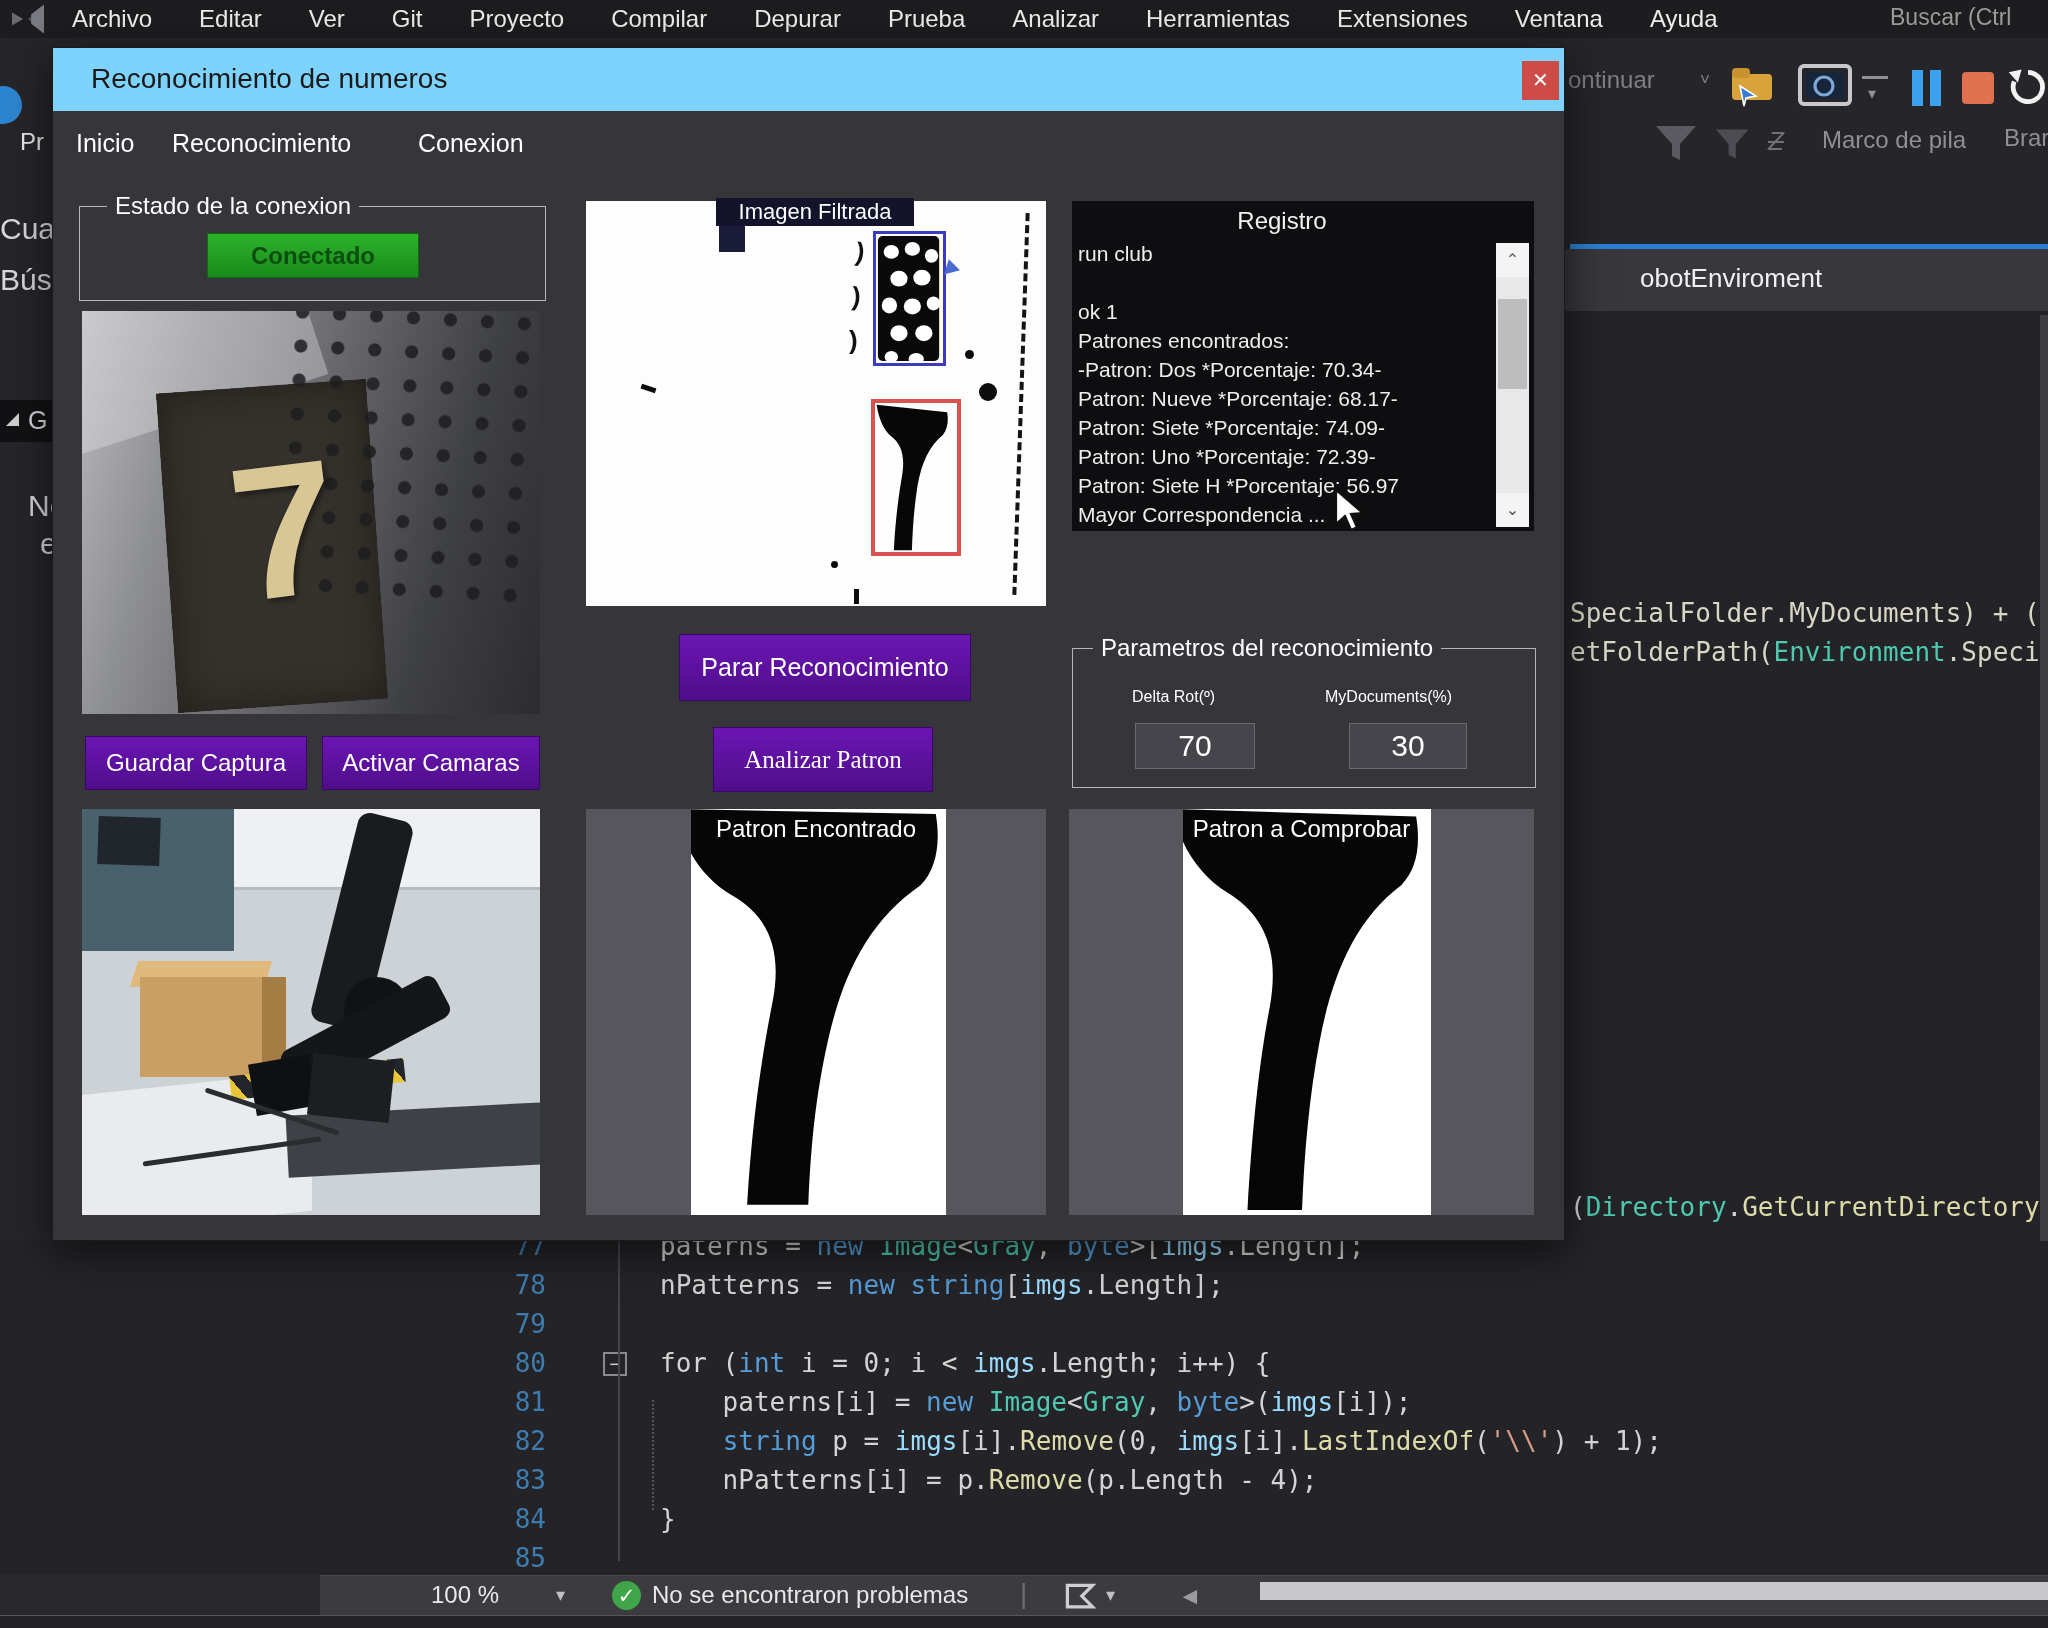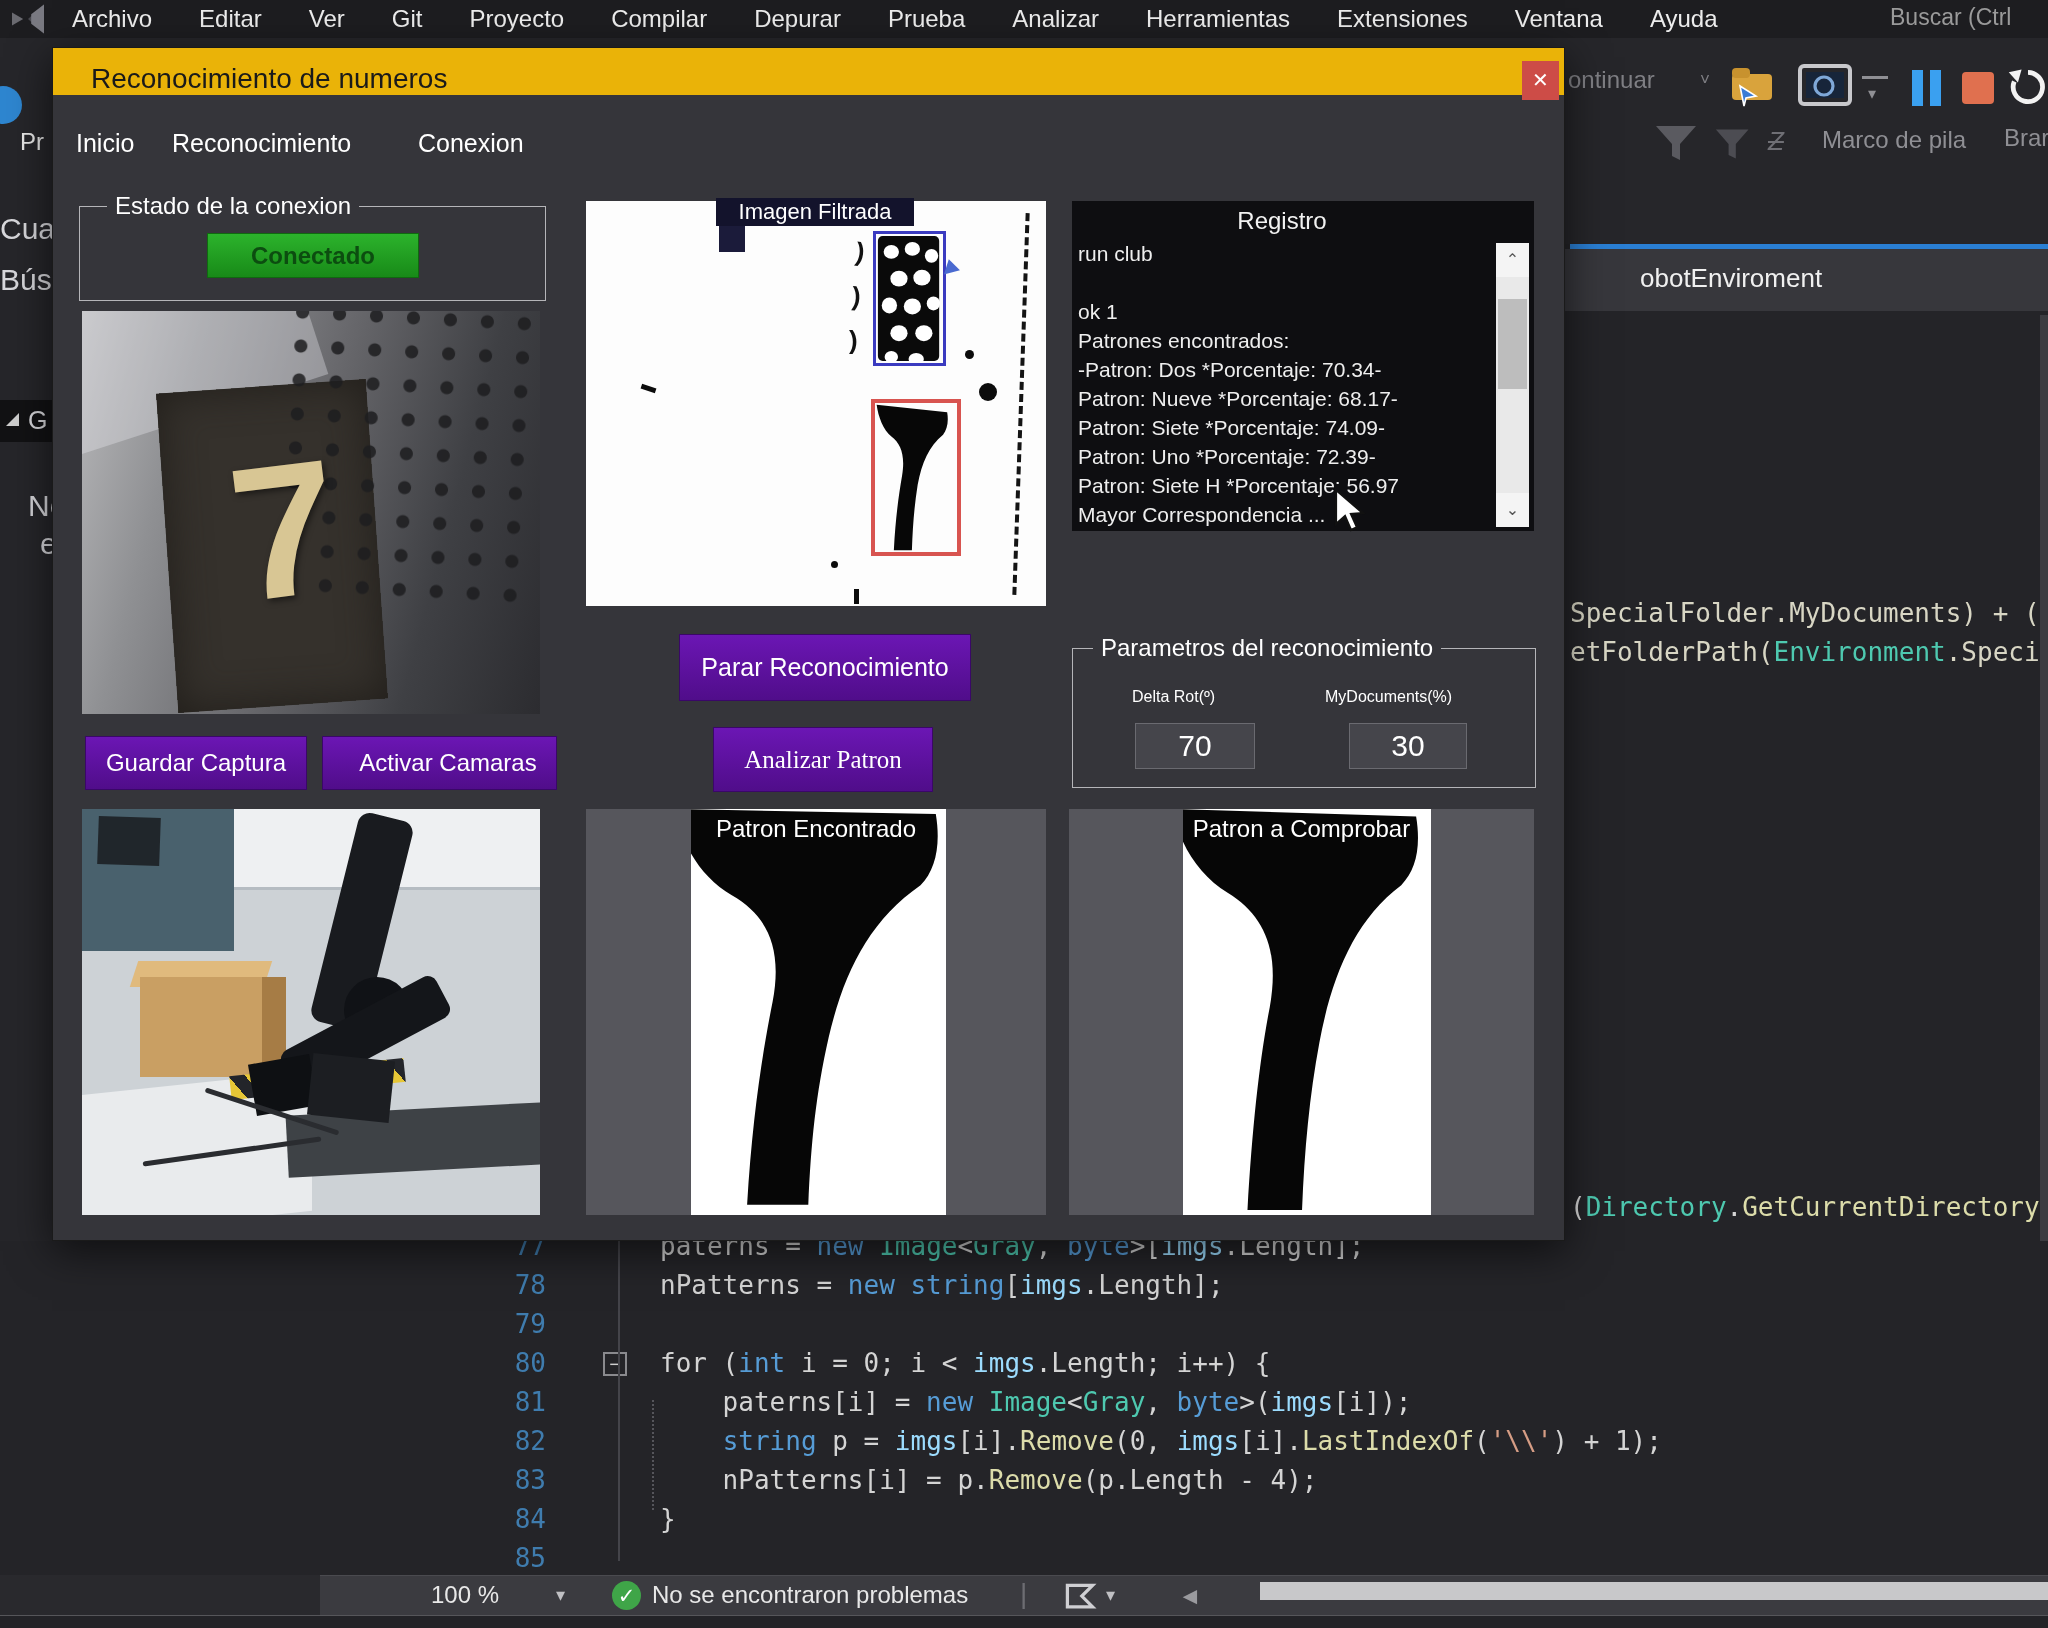--- a/index.html
+++ b/index.html
@@ -52,35 +52,35 @@
   #status-msg{left:332px;top:5px;}
   #status-div{left:700px;top:2px;color:#6d6d72;font-size:28px;}
   #flag-icon{left:742px;top:7px;}
   #flag-caret{left:786px;top:8px;color:#c0c0c4;font-size:18px;}
   #left-tri{left:858px;top:6px;color:#9a9a9e;font-size:24px;}
   #hscroll{left:940px;top:6px;width:788px;height:18px;background:#c8c8ca;}
   #bottom-strip{left:0;top:1615px;width:2048px;height:13px;background:#232327;border-top:1px solid #56565a;}
   
   #form{left:52px;top:47px;width:1513px;height:1194px;background:var(--form_bg);
         box-shadow:0 10px 40px rgba(0,0,0,.6);border:1px solid #1a1a1a;box-sizing:border-box;}
-  #titlebar{left:0;top:0;width:1511px;height:47px;background:#eab308;}
+  #titlebar{left:0;top:0;width:1511px;height:63px;background:#7dd3fc;}
   #form-title{left:38px;top:15px;color:#1a1a1a;font-size:28px;}
   #close-btn{left:1469px;top:13px;width:37px;height:39px;background:var(--close_red);color:#fff;
       font-size:20px;text-align:center;line-height:39px;font-weight:bold;}
   .form-tab{top:81px;color:#fff;font-size:25px;}
   #tab-inicio{left:23px;} #tab-reco{left:119px;} #tab-conexion{left:365px;}
   .groupbox{border:1px solid #b5b5b8;}
   .legend{background:var(--form_bg);padding:0 8px;color:#fff;font-size:24px;white-space:nowrap;}
   #estado-box{left:26px;top:158px;width:465px;height:93px;}
   #estado-legend{left:54px;top:144px;}
   #conectado-btn{left:154px;top:185px;width:210px;height:43px;background:linear-gradient(#2cb32c,#188a18);
       border:1px solid #0f6a0f;color:var(--green_text);font-size:24px;font-weight:bold;text-align:center;line-height:43px;}
   .pbtn{background:linear-gradient(#6b16b4,#500d8a);border:1px solid #3a0768;color:#fff;text-align:center;}
   #guardar-btn{left:32px;top:688px;width:220px;height:52px;font-size:24px;line-height:52px;}
-  #activar-btn{left:269px;top:688px;width:216px;height:52px;font-size:24px;line-height:52px;padding-left:17px;}
+  #activar-btn{left:269px;top:688px;width:216px;height:52px;font-size:24px;line-height:52px;}
   #parar-btn{left:626px;top:586px;width:290px;height:65px;font-size:25px;line-height:65px;}
   #analizar-btn{left:660px;top:679px;width:218px;height:63px;font-size:25px;line-height:63px;font-family:Liberation Serif, serif;}
   #iniciar-btn{left:1118px;top:496px;width:252px;height:58px;background:var(--purple_bright);
       border:none;color:var(--purple_text_dark);font-size:22px;line-height:58px;text-align:center;}
   
   #cam1{left:29px;top:263px;width:458px;height:403px;overflow:hidden;
       background:linear-gradient(105deg,#b9b9bb 0%,#8f9093 22%,#68686c 48%,#3f4044 75%,#2c2c30 100%);}
   #cam1-glare{left:-50px;top:-40px;width:280px;height:150px;background:rgba(235,235,240,.35);transform:rotate(-18deg);}
   #cam1-dots{left:195px;top:-10px;width:270px;height:300px;
       background-image:radial-gradient(circle,#1d1d1f 6px,transparent 7px);background-size:37px 34px;transform:rotate(3deg);opacity:.85;}

